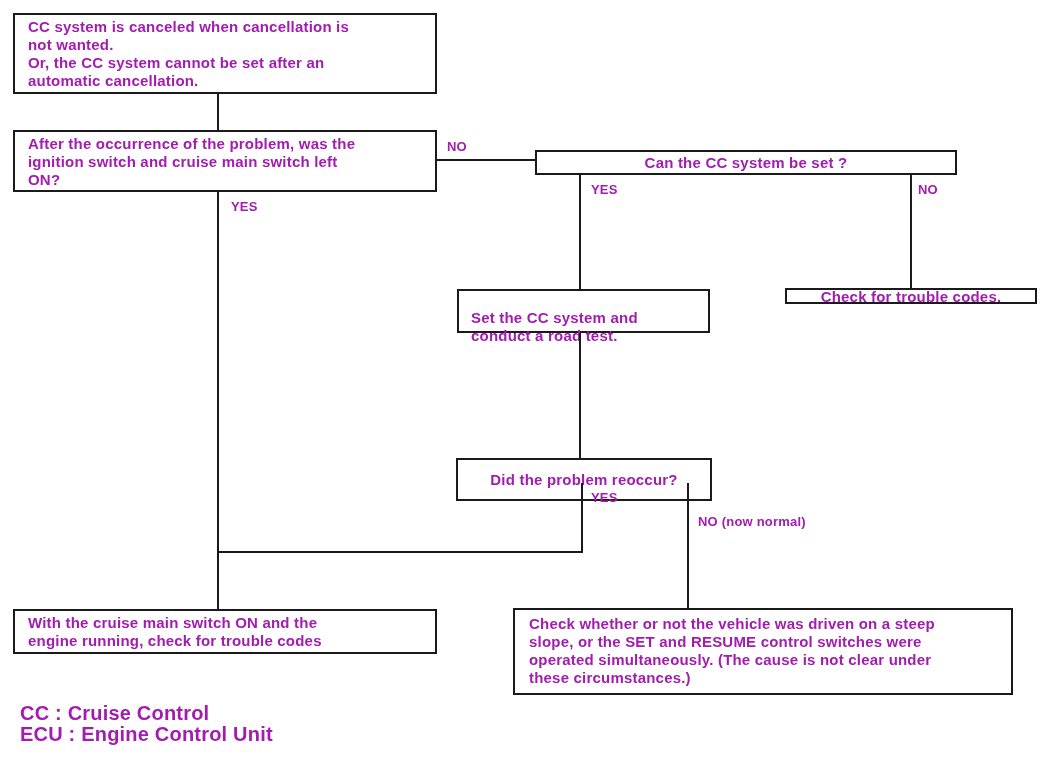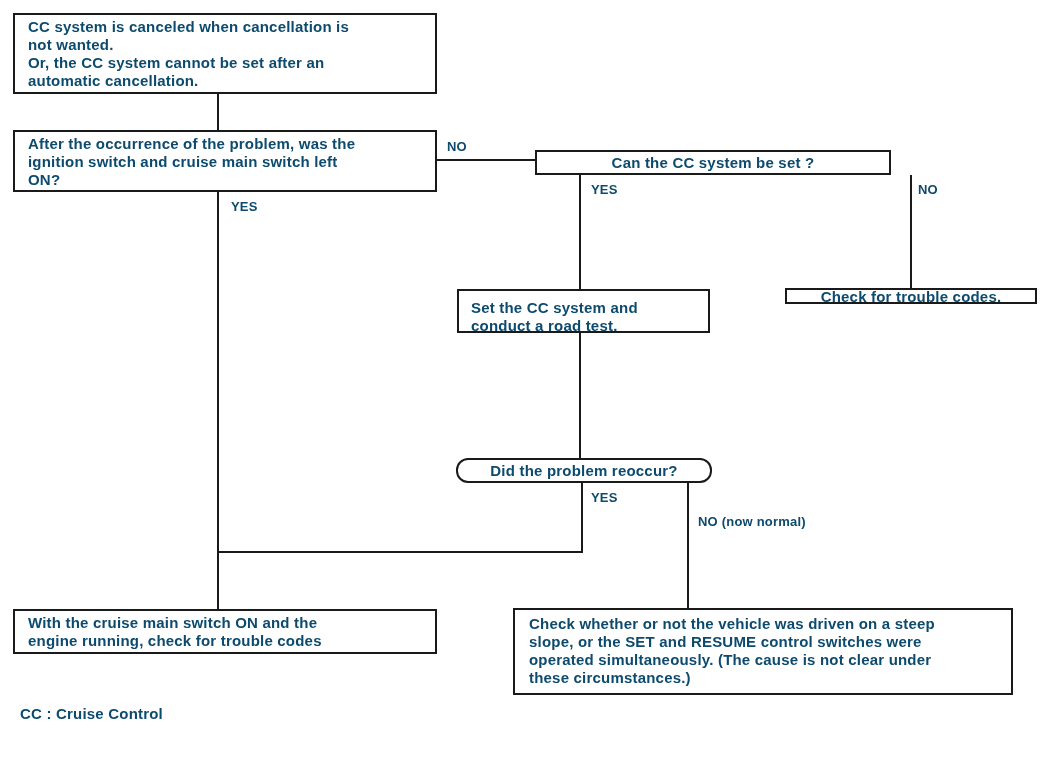--- a/index.html
+++ b/index.html
@@ -2,21 +2,21 @@
 <html><head>
 <meta charset="utf-8">
 <style>
   html, body { margin: 0; padding: 0; background: #ffffff; }
   #canvas {
     position: relative;
     width: 1050px;
     height: 760px;
     background: #ffffff;
     font-family: "Liberation Sans", "DejaVu Sans", sans-serif;
-    color: #0c4a6e;
+    color: #a21caf;
     overflow: hidden;
   }
   .node {
     position: absolute;
     box-sizing: border-box;
     border: 2px solid #1a1a1a;
     background: #ffffff;
     font-size: 15px;
     font-weight: bold;
     line-height: 18px;
@@ -35,48 +35,48 @@
     position: absolute;
     font-size: 13px;
     font-weight: bold;
     white-space: pre;
     letter-spacing: 0.2px;
   }
   .legend {
     position: absolute;
     left: 20px;
     top: 703px;
-    font-size: 15px;
+    font-size: 20px;
     font-weight: bold;
     line-height: 21px;
     letter-spacing: 0.2px;
   }
 </style>
 </head>
 <body>
 
 <div id="canvas">
 
   <div class="node" style="left:13px; top:13px; width:424px; height:81px; padding:3px 10px 2px 13px;">CC system is canceled when cancellation is
 not wanted.
 Or, the CC system cannot be set after an
 automatic cancellation.</div>
 
   <div class="node" style="left:13px; top:130px; width:424px; height:62px; padding:3px 10px 1px 13px;">After the occurrence of the problem, was the
 ignition switch and cruise main switch left
 ON?</div>
 
-  <div class="node center" style="left:535px; top:150px; width:356px; height:25px;">Can the CC system be set ?</div>
+  <div class="node center" style="left:535px; top:150px; width:422px; height:25px;">Can the CC system be set ?</div>
 
-  <div class="node" style="left:457px; top:289px; width:253px; height:44px; padding:8px 8px 1px 12px;">Set the CC system and
+  <div class="node" style="left:457px; top:289px; width:253px; height:44px; padding:18px 8px 1px 12px;">Set the CC system and
 conduct a road test.</div>
 
   <div class="node center" style="left:785px; top:288px; width:252px; height:16px;">Check for trouble codes.</div>
 
-  <div class="node center" style="left:456px; top:458px; width:256px; height:25px;border-radius:12px;">Did the problem reoccur?</div>
+  <div class="node center" style="left:456px; top:458px; width:256px; height:43px;">Did the problem reoccur?</div>
 
   <div class="node" style="left:513px; top:608px; width:500px; height:87px; padding:5px 10px 6px 14px;">Check whether or not the vehicle was driven on a steep
 slope, or the SET and RESUME control switches were
 operated simultaneously. (The cause is not clear under
 these circumstances.)</div>
 
   <div class="node" style="left:13px; top:609px; width:424px; height:45px; padding:3px 10px 2px 13px;">With the cruise main switch ON and the
 engine running, check for trouble codes</div>
 
   <div class="line" style="left:217px; top:94px; width:2px; height:36px;"></div>
@@ -104,15 +104,16 @@
   <div class="branch-label" style="left:591px; top:182px;">YES</div>
 
   <div class="branch-label" style="left:918px; top:182px;">NO</div>
 
   <div class="branch-label" style="left:591px; top:490px;">YES</div>
 
   <div class="branch-label" style="left:698px; top:514px;">NO (now normal)</div>
 
   <div class="legend">
     <div>CC : Cruise Control</div>
+    <div>ECU : Engine Control Unit</div>
   </div>
 
 </div>
 
 </body></html>

